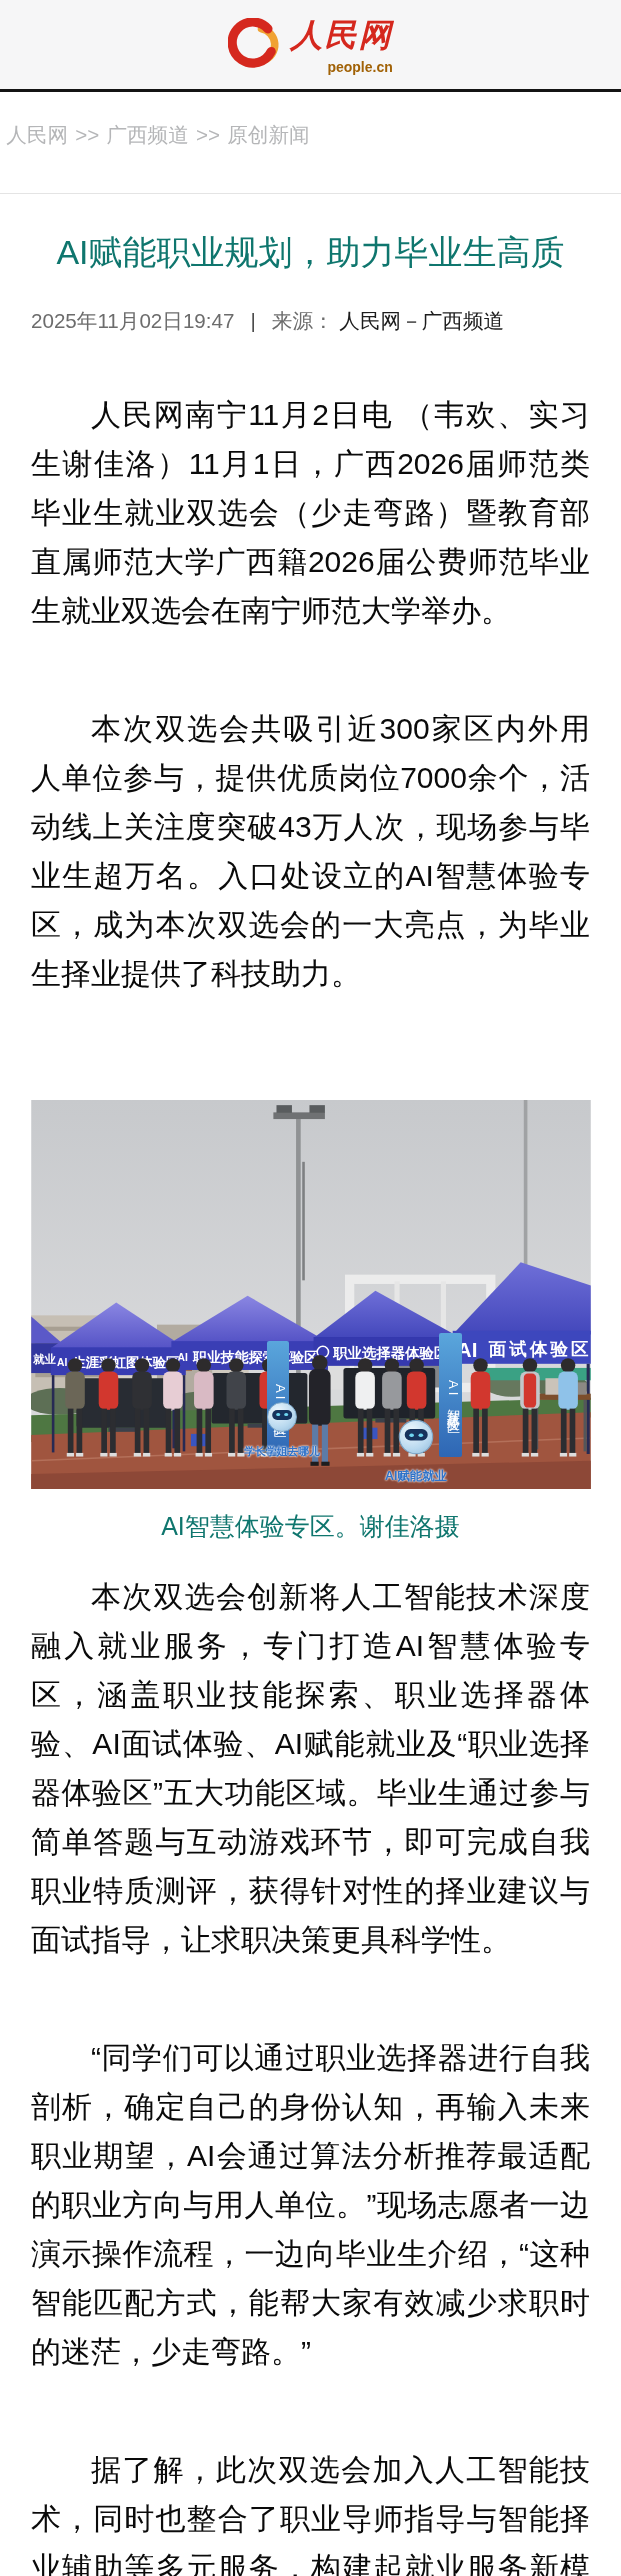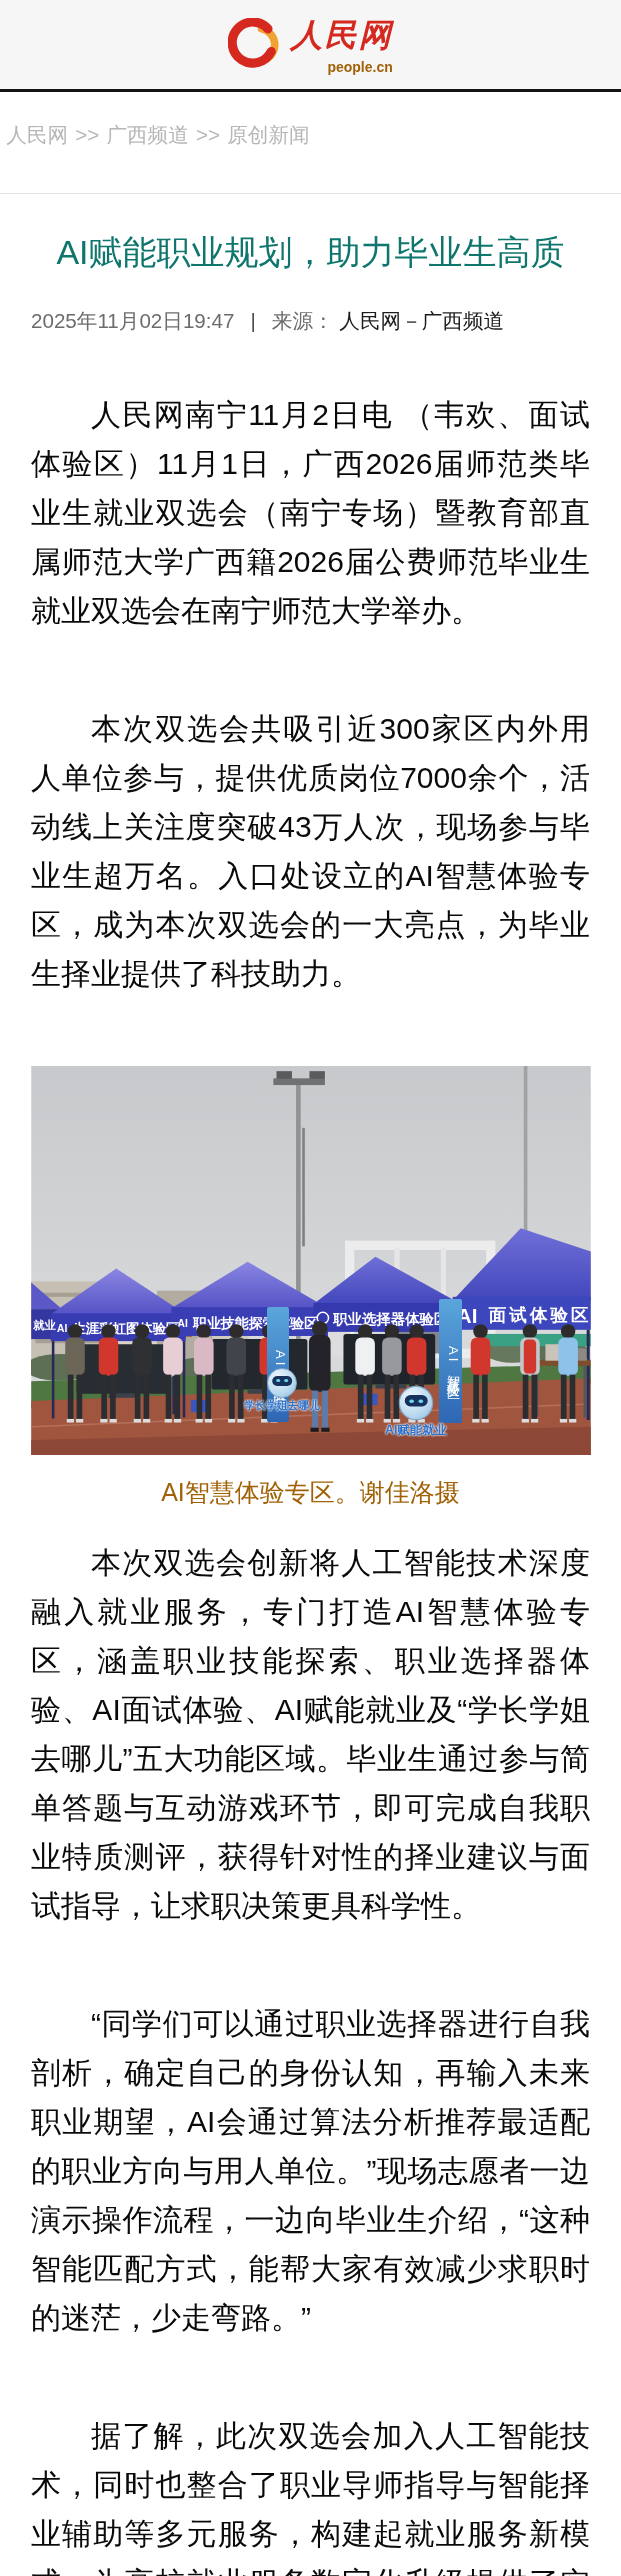--- a/index.html
+++ b/index.html
@@ -23,44 +23,44 @@
   
   .article { padding:0 31px; }
   h1.title { margin-top:28px; text-align:center; font-size:34px; line-height:61px; font-weight:400; color:#0f766e; }
   h1.title .tl { display:block; }
   .meta { margin-top:24px; text-align:left; font-size:20.6px; color:#6c6c6c; }
   .meta .msep { margin:0 10.3px; color:#4c4c4c; }
   .meta .src { color:#1c1c1c; text-decoration:none; cursor:pointer; }
   .article p { font-size:30px; line-height:49px; text-align:justify; text-indent:2em; color:#0a0a0a; margin-top:69px; }
   .article p.first { margin-top:55px; }
   .article p.after-cap { margin-top:29px; }
-  figure.photo { margin-top:68px; position:relative; width:475px; height:389px; }
+  figure.photo { margin-top:102px; position:relative; width:475px; height:389px; }
   .photo-svg { display:block; width:560px; height:389px; }
   .bt { fill:#ffffff; font-weight:700; }
   .vbanner { position:absolute; background:linear-gradient(180deg,#5aa6dc,#2e66b4); color:#fff;
              writing-mode:vertical-rl; font-size:13px; letter-spacing:3.1px; text-align:center;
              padding-top:5.2px; border-radius:2.1px; }
   .vb1 { left:236px; top:241px; width:21.6px; height:115px; }
   .vb2 { left:408px; top:233px; width:23px; height:124px; }
-  .standee { position:absolute; display:flex; flex-direction:column; align-items:center; gap:1px; }
+  .standee { position:absolute; display:flex; flex-direction:column; align-items:center; gap:13px; }
   .s1 { left:210px; top:302px; width:82px; }
   .s2 { left:336px; top:322px; width:98px; }
   .bot { width:28px; height:30px; position:relative; }
   .s2 .bot { transform:scale(1.15); }
   .bot::before { content:""; position:absolute; left:50%; transform:translateX(-50%); top:0;
       width:28px; height:28px; border-radius:50%;
       background:radial-gradient(circle at 35% 30%, #eef7fd, #b9d9ef 60%, #8fb9da);
       border:1px solid #7fa8c9; }
   .visor { position:absolute; left:50%; top:8.2px; transform:translateX(-50%); width:19.6px; height:10.3px;
            border-radius:5.2px; background:#16325c; }
   .visor::before,.visor::after { content:""; position:absolute; top:3.6px; width:3.6px; height:3.1px; border-radius:50%; background:#6fd6f0; }
   .visor::before { left:4.1px; } .visor::after { right:4.1px; }
   .slabel { font-size:10.8px; font-weight:700; color:#2f72c8; text-shadow:0 0 2.1px #fff,0 0 2.1px #fff; white-space:nowrap; }
   .s2 .slabel { font-size:12.4px; margin-top:3.1px; }
-  .caption { margin-top:21.6px; text-align:center; font-size:25px; color:#a16207; }
+  .caption { margin-top:21.6px; text-align:center; font-size:25px; color:#0f766e; }
 </style>
 </head>
 <body>
 
 <header class="site-header">
   <a class="logo">
     <svg width="54" height="54" viewBox="0 0 100 100">
       <path d="M62 20 A 30 30 0 0 1 66 78" stroke="#f0a233" stroke-width="14" fill="none" stroke-linecap="round"></path>
       <path d="M74 20 A 38 38 0 1 0 80 62" stroke="#d5281e" stroke-width="17" fill="none" stroke-linecap="round"></path>
     </svg>
@@ -81,21 +81,21 @@
     <span class="tl">AI赋能职业规划，助力毕业生高质</span>
   </h1>
 
   <div class="meta">
     <span>2025年11月02日19:47</span>
     <span class="msep">|</span>
     <span>来源：</span>
     <a class="src">人民网－广西频道</a>
   </div>
 
-  <p class="first">人民网南宁11月2日电 （韦欢、面试体验区）11月1日，广西2026届师范类毕业生就业双选会（南宁专场）暨教育部直属师范大学广西籍2026届公费师范毕业生就业双选会在南宁师范大学举办。</p>
+  <p class="first">人民网南宁11月2日电 （韦欢、实习生谢佳洛）11月1日，广西2026届师范类毕业生就业双选会（少走弯路）暨教育部直属师范大学广西籍2026届公费师范毕业生就业双选会在南宁师范大学举办。</p>
   <p>本次双选会共吸引近300家区内外用人单位参与，提供优质岗位7000余个，活动线上关注度突破43万人次，现场参与毕业生超万名。入口处设立的AI智慧体验专区，成为本次双选会的一大亮点，为毕业生择业提供了科技助力。</p>
 
   <figure class="photo">
     <svg class="photo-svg" viewBox="0 0 1086 755">
       <defs>
         <linearGradient id="sky" x1="0" y1="0" x2="0" y2="1">
           <stop offset="0" stop-color="#c7c9cc"></stop>
             <stop offset="0.7" stop-color="#d8d9db"></stop>
         </linearGradient>
         <linearGradient id="tg1" x1="0" y1="0" x2="0" y2="1">
@@ -314,18 +314,18 @@
     </div>
     <div class="standee s2">
       <div class="bot">
           <div class="visor"></div>
         </div>
       <div class="slabel">AI赋能就业</div>
     </div>
   </figure>
   <div class="caption">AI智慧体验专区。谢佳洛摄</div>
 
-  <p class="after-cap">本次双选会创新将人工智能技术深度融入就业服务，专门打造AI智慧体验专区，涵盖职业技能探索、职业选择器体验、AI面试体验、AI赋能就业及“学长学姐去哪儿”五大功能区域。毕业生通过参与简单答题与互动游戏环节，即可完成自我职业特质测评，获得针对性的择业建议与面试指导，让求职决策更具科学性。</p>
+  <p class="after-cap">本次双选会创新将人工智能技术深度融入就业服务，专门打造AI智慧体验专区，涵盖职业技能探索、职业选择器体验、AI面试体验、AI赋能就业及“职业选择器体验区”五大功能区域。毕业生通过参与简单答题与互动游戏环节，即可完成自我职业特质测评，获得针对性的择业建议与面试指导，让求职决策更具科学性。</p>
   <p>“同学们可以通过职业选择器进行自我剖析，确定自己的身份认知，再输入未来职业期望，AI会通过算法分析推荐最适配的职业方向与用人单位。”现场志愿者一边演示操作流程，一边向毕业生介绍，“这种智能匹配方式，能帮大家有效减少求职时的迷茫，少走弯路。”</p>
   <p>据了解，此次双选会加入人工智能技术，同时也整合了职业导师指导与智能择业辅助等多元服务，构建起就业服务新模式，为高校就业服务数字化升级提供了实践样本。下一步，广西壮族自治区教育厅还将在广西中医药大学、广西医科大学、广西师范大学等高校持续举办“金秋启航”全区性分行业、分区域的大型校园招聘系列活动，全力促进2026届高校毕业生尽早就业、顺利就业。</p>
 
 </main>
 
 
 </body></html>

